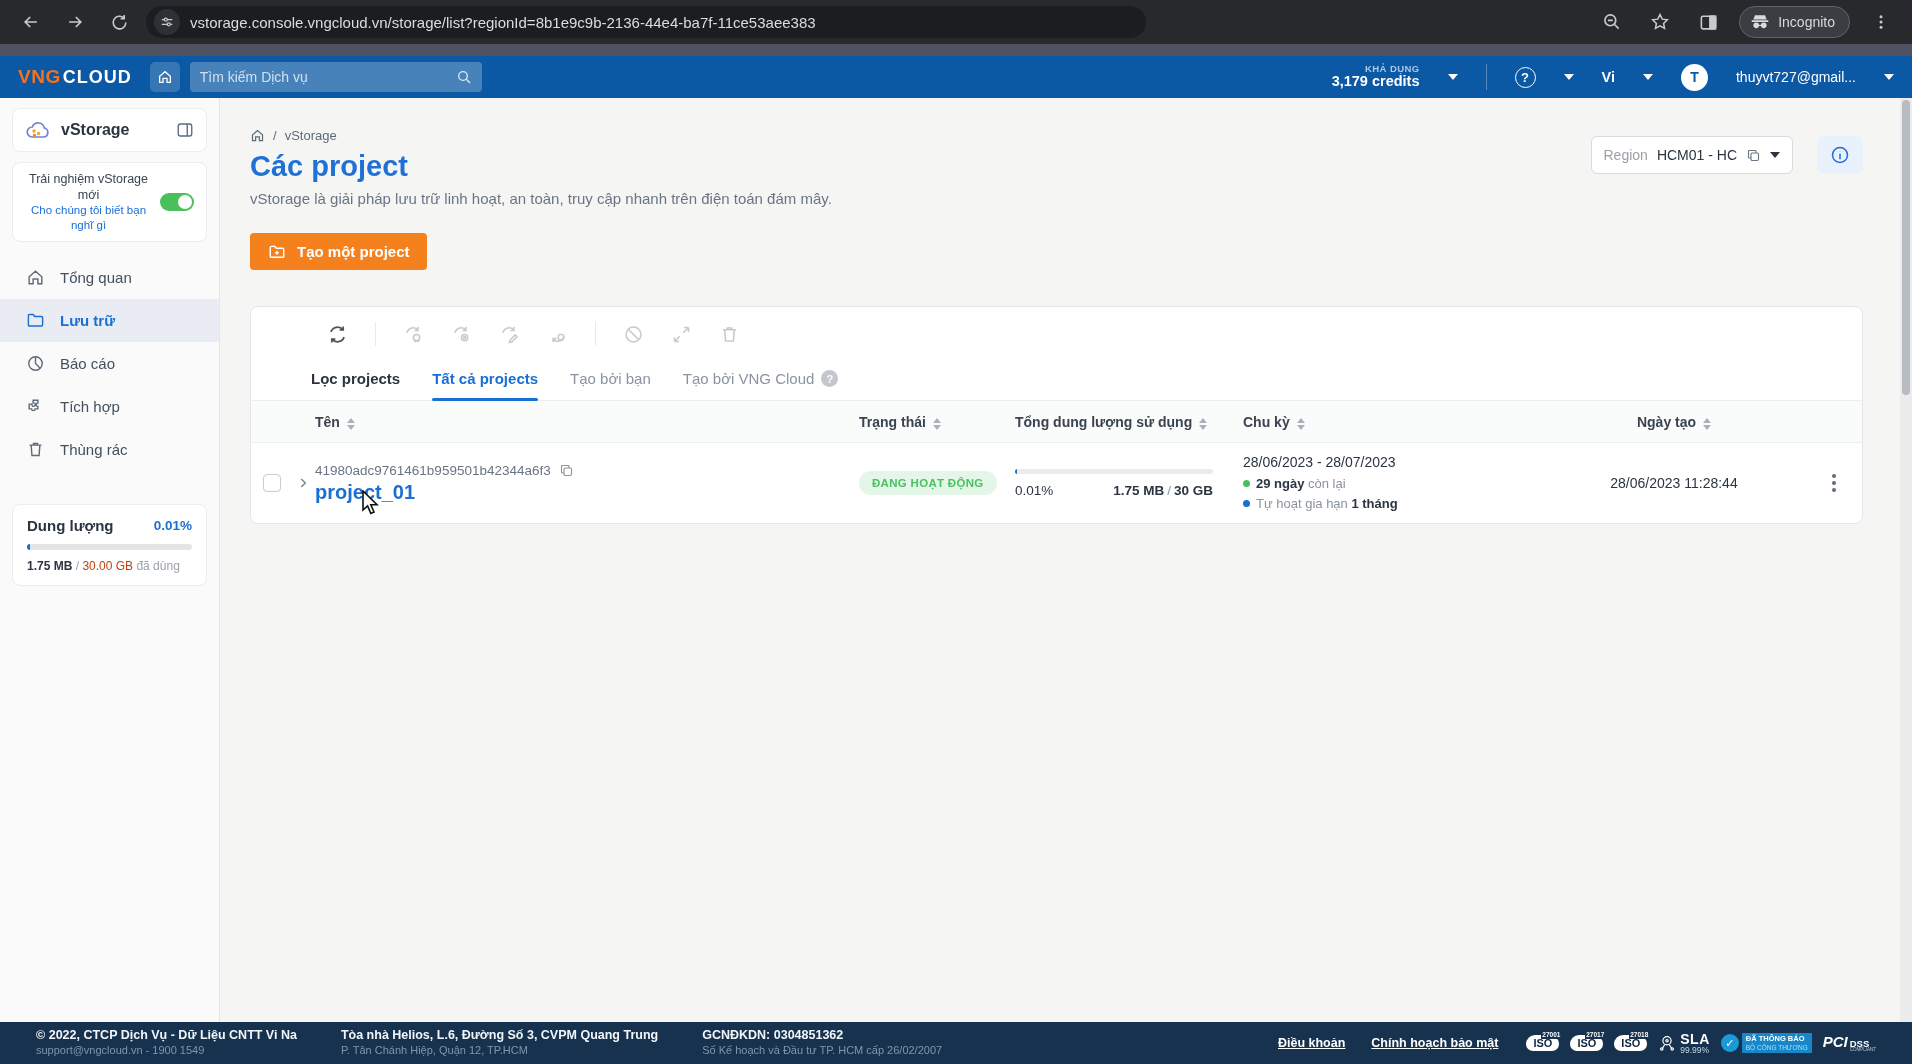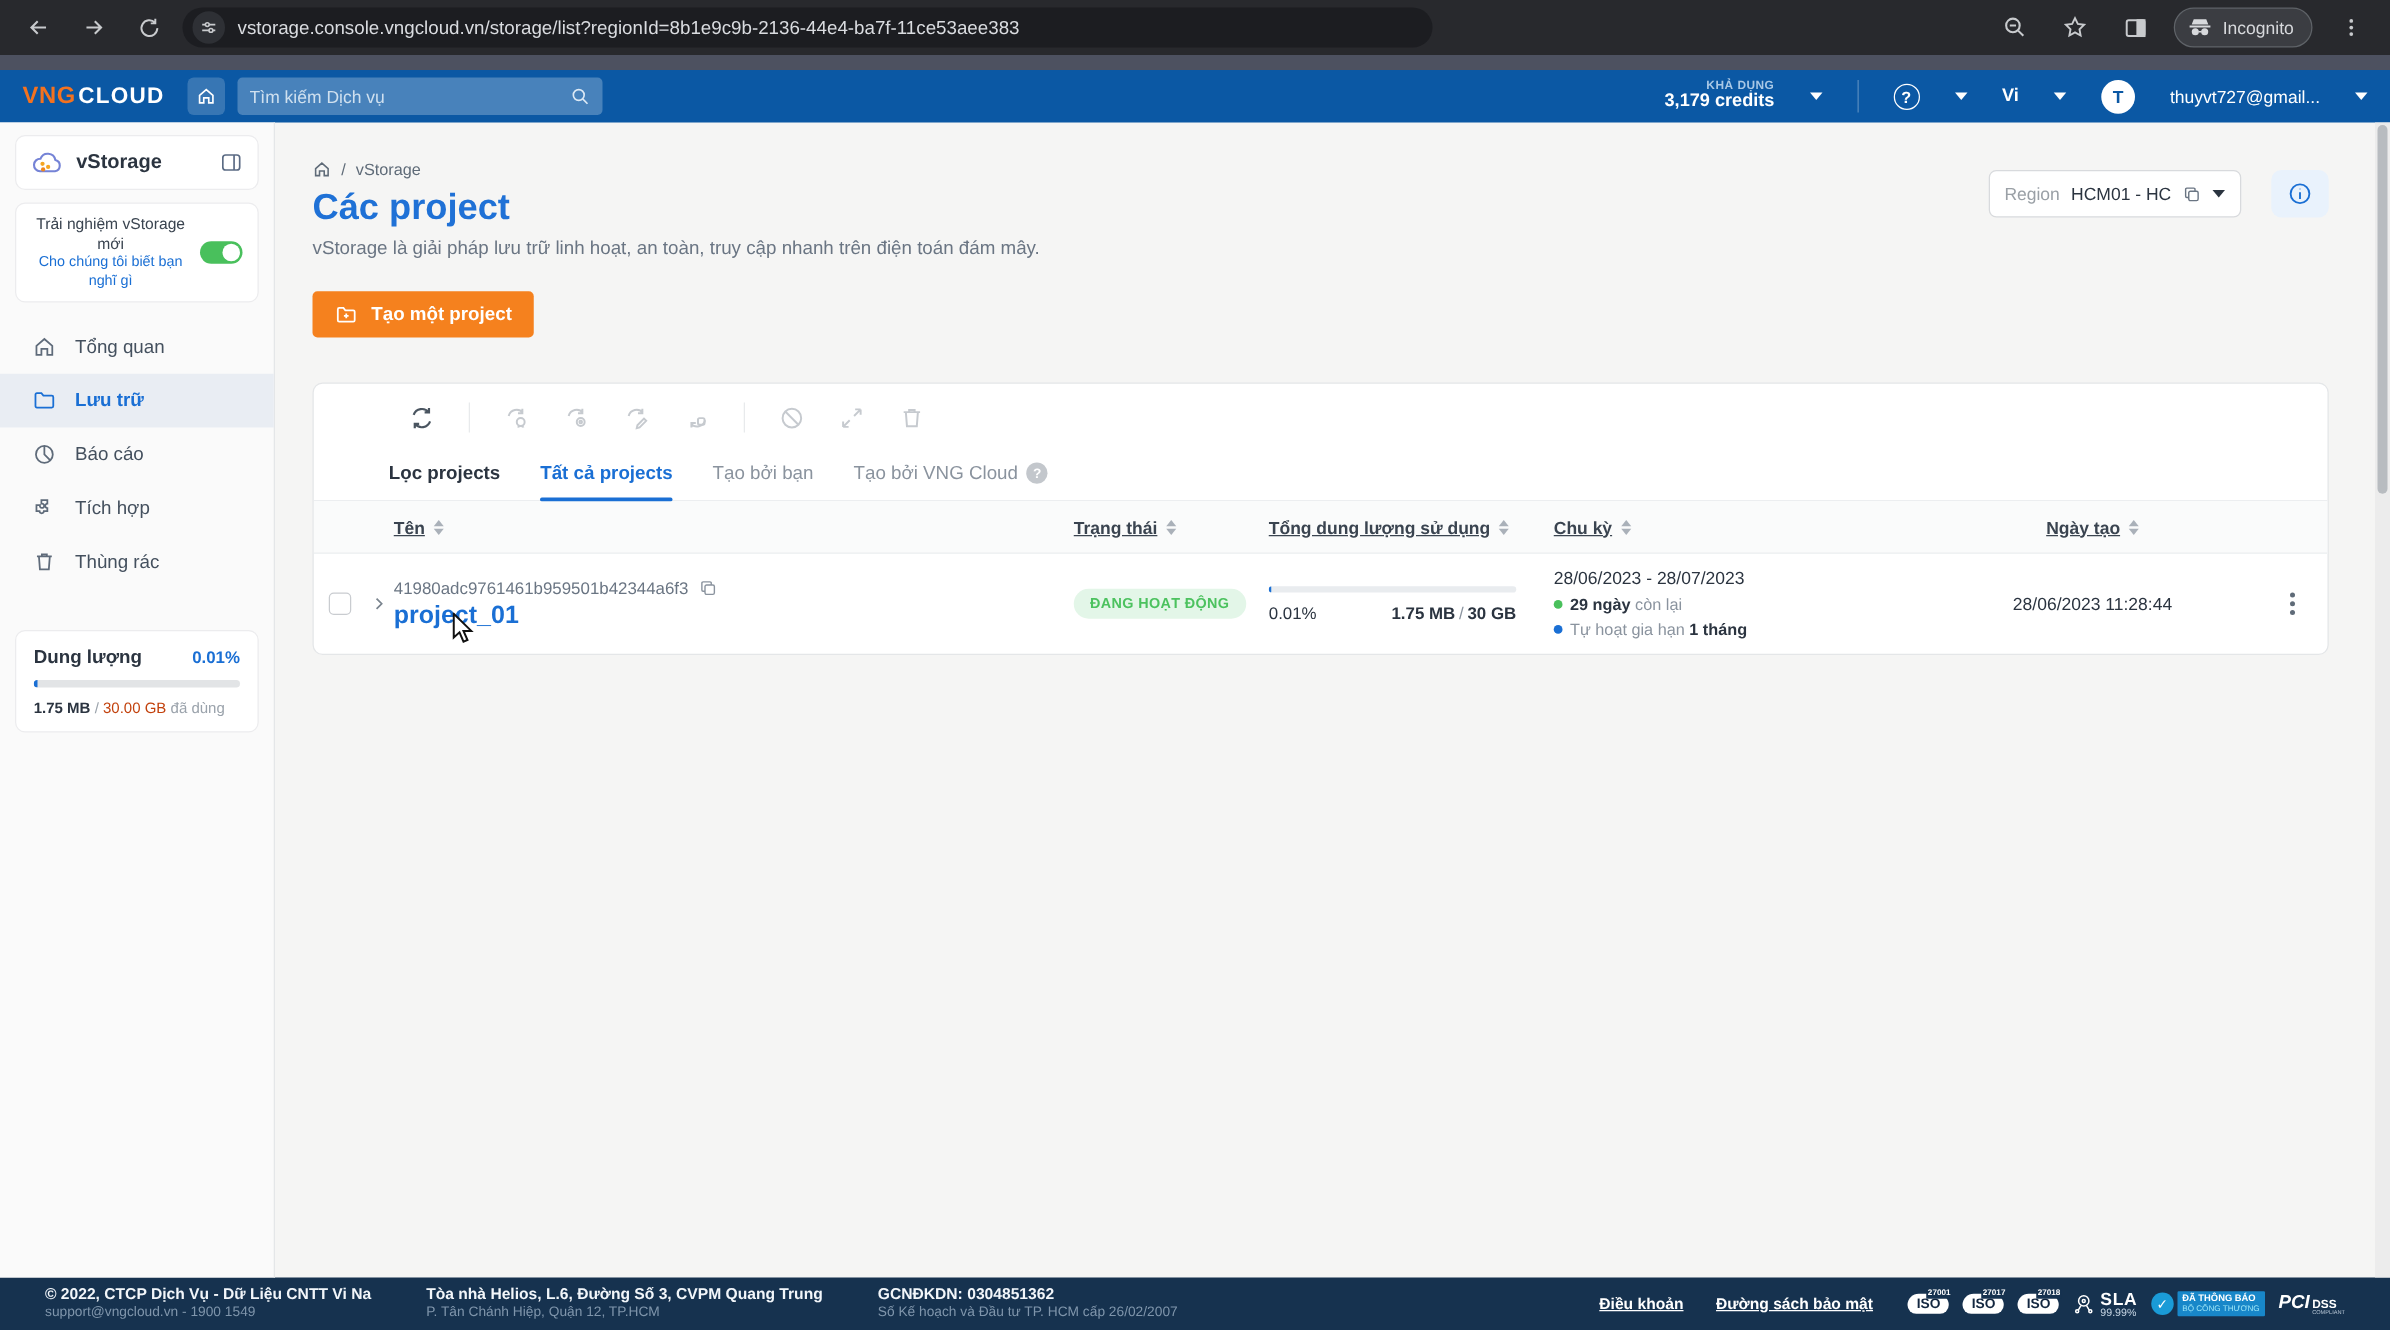--- a/index.html
+++ b/index.html
@@ -87,21 +87,21 @@
   .tb-sep { width:1px; height:24px; background:#e8eaec; }
   .tabs { display:flex; align-items:center; gap:32px; padding:0 20px 0 60px; height:44px; border-bottom:1px solid #eceef0; }
   .tab-label { font-weight:bold; color:#2b3440; font-size:15px; }
   .tab { color:#8a939e; font-size:15px; height:100%; display:flex; align-items:center; gap:7px; position:relative; }
   .tab.active { color:#1a6fd4; font-weight:bold; }
   .tab.active::after { content:""; position:absolute; left:0; right:0; bottom:-1px; height:3px; background:#1a6fd4; border-radius:2px; }
   .tab-help { width:17px; height:17px; border-radius:50%; background:#c3c7cc; color:#fff; font-size:11px; font-weight:bold; display:flex; align-items:center; justify-content:center; }
 
   .thead, .trow { display:grid; grid-template-columns:64px 530px 170px 218px 310px 262px 1fr; align-items:center; }
   .thead { background:#fafbfb; height:42px; border-bottom:1px solid #eceef0; color:#3a4450; font-size:14px; font-weight:bold; }
-  .th { display:flex; align-items:center; gap:7px;text-decoration:underline; }
+  .th { display:flex; align-items:flex-end; gap:7px; }
   .th.center { justify-content:center; }
   .sort { display:inline-flex; flex-direction:column; gap:2px; }
   .sort i { width:0; height:0; border-left:4px solid transparent; border-right:4px solid transparent; display:block; }
   .sort .up { border-bottom:5px solid #aab1b9; }
   .sort .dn { border-top:5px solid #aab1b9; }
   .trow { height:80px; }
   .ctrl-cell { display:flex; align-items:center; gap:15px; padding-left:12px; }
   .checkbox { width:18px; height:18px; border:1.5px solid #c9ccd0; border-radius:4px; background:#fff; }
   .chev { color:#7a848e; }
   .name-cell .id-line { display:flex; align-items:center; gap:8px; color:#6a7583; font-size:13.5px; }
@@ -525,21 +525,21 @@
     <div class="f-l2">P. Tân Chánh Hiệp, Quận 12, TP.HCM</div>
   </div>
   <div class="f-col">
     <div class="f-l1">
       <span>GCNĐKDN:</span> <span>0304851362</span>
     </div>
     <div class="f-l2">Số Kế hoạch và Đầu tư TP. HCM cấp 26/02/2007</div>
   </div>
   <div class="f-links">
     <span class="f-link">Điều khoản</span>
-    <span class="f-link">Đường sách bảo mật</span>
+    <span class="f-link">Chính hoạch bảo mật</span>
   </div>
   <div class="f-badges">
     <span class="iso"><span>ISO</span><sup>27001</sup></span>
     <span class="iso"><span>ISO</span><sup>27017</sup></span>
     <span class="iso"><span>ISO</span><sup>27018</sup></span>
     <span class="sla">
       <svg width="18" height="18" viewBox="0 0 24 24" fill="none" stroke="#fff" stroke-width="1.6">
           <circle cx="12" cy="9" r="5.5"></circle>
           <circle cx="12" cy="9" r="1.6"></circle>
           <path d="M6 19l3-5M18 19l-3-5"></path>

